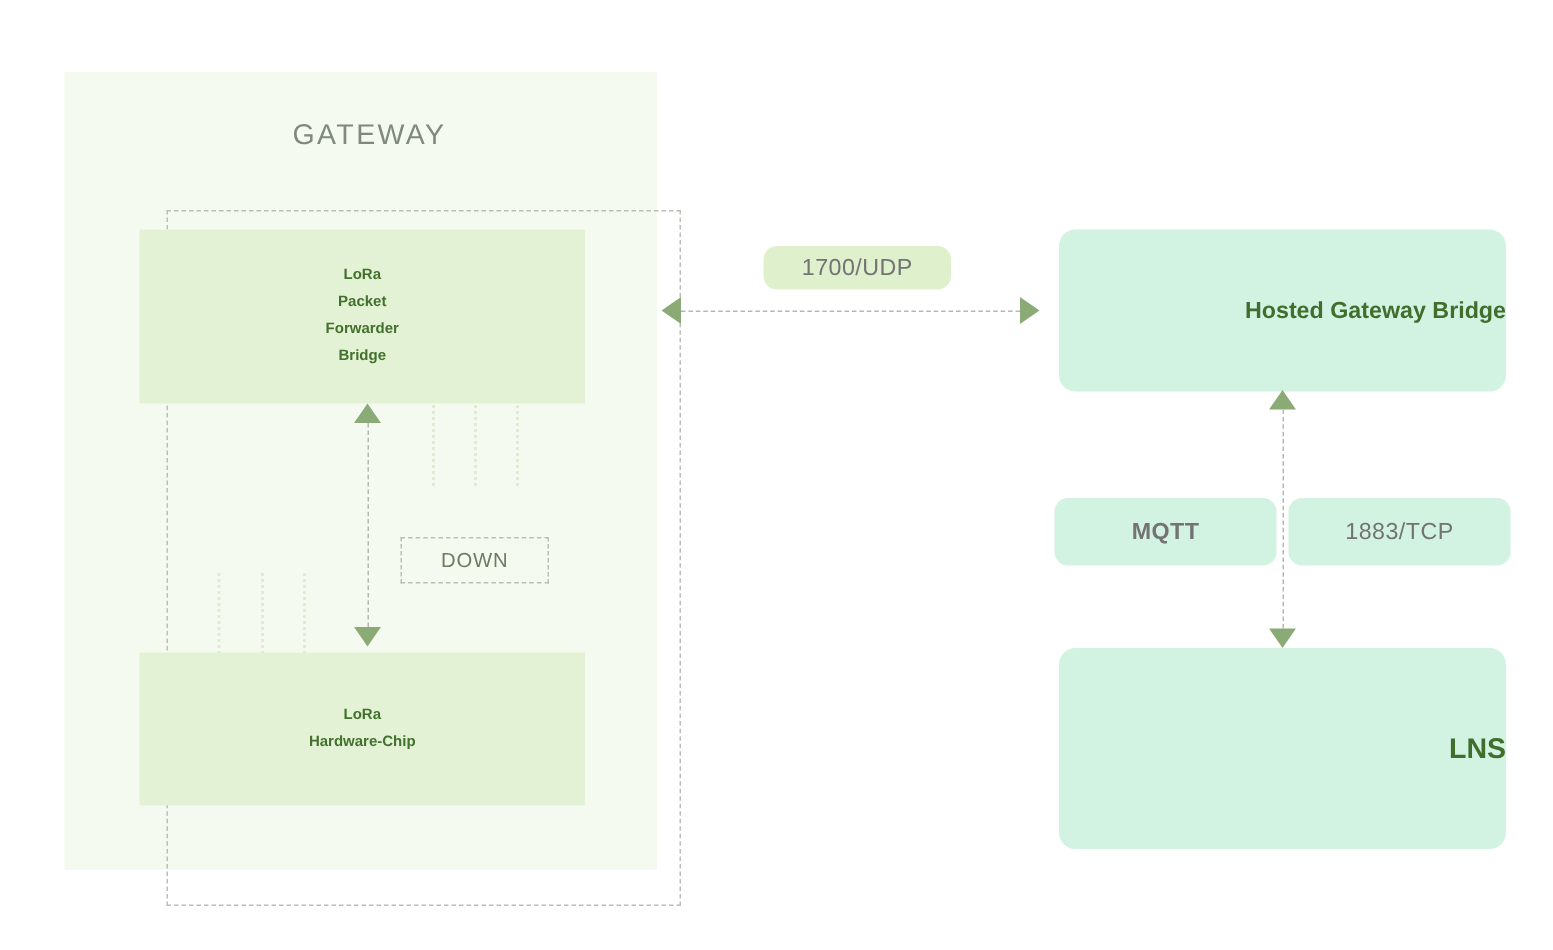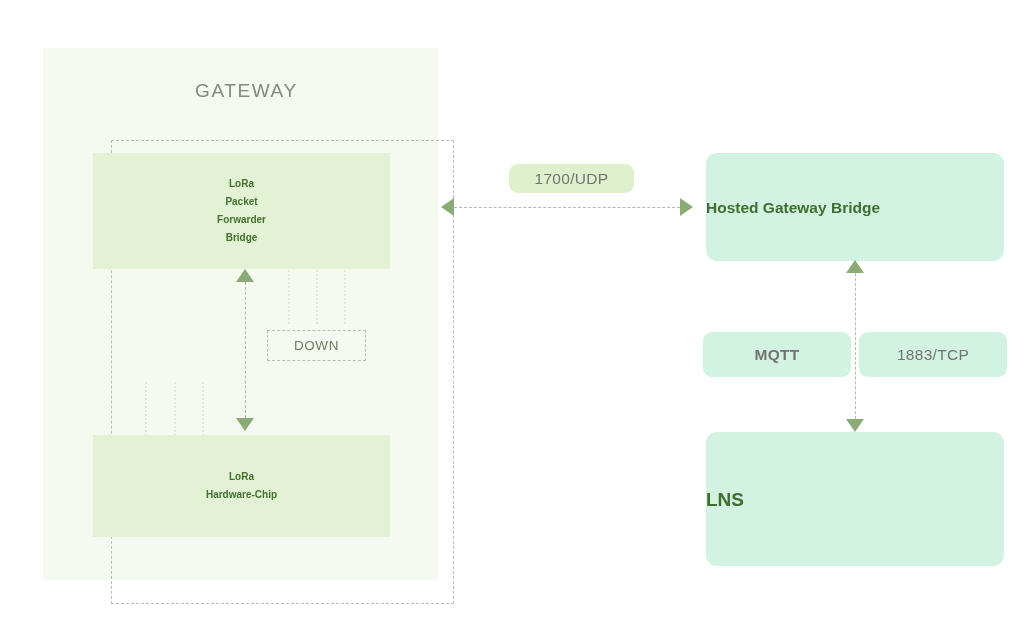--- a/index.html
+++ b/index.html
@@ -56,21 +56,21 @@
   .updown {
     position: absolute;
     top: 330px; height: 31px; width: 99px;
     border: 1.3px dashed #b9bfb4;
     display: flex; align-items: center; justify-content: center;
     color: #6d7d63;
     font-size: 13.5px;
     letter-spacing: 0.6px;
   }
   #tag-up   { left: 122px; }
-  #tag-down { left: 267px; }
+  #tag-down { left: 267px; margin-top: 28px; }
 
   
   .dotline {
     position: absolute;
     width: 0;
     border-left: 2px dotted #dfeccf;
   }
 
   
   .vline {
@@ -119,21 +119,21 @@
   #pill-mqtt { left: 703px; top: 332px; width: 148px; height: 45px; background: #d2f2e2; font-weight: bold; }
   #pill-tcp  { left: 859px; top: 332px; width: 148px; height: 45px; background: #d2f2e2; text-align: center; }
 
   
   .rbox {
     position: absolute;
     background: #d2f2e2;
     border-radius: 11px;
     color: #3f6e2d;
     font-weight: bold;
-    display: flex; align-items: center; justify-content: flex-start;
+    display: flex; align-items: center; justify-content: flex-end;
     text-align: center;
     line-height: 19px;
   }
   #box-hosted-bridge { left: 706px; top: 153px; width: 298px; height: 108px; font-size: 15.5px; }
   #box-lns           { left: 706px; top: 432px; width: 298px; height: 134px; font-size: 19px; }
 </style>
 </head>
 <body>
 
 <div id="stage">

